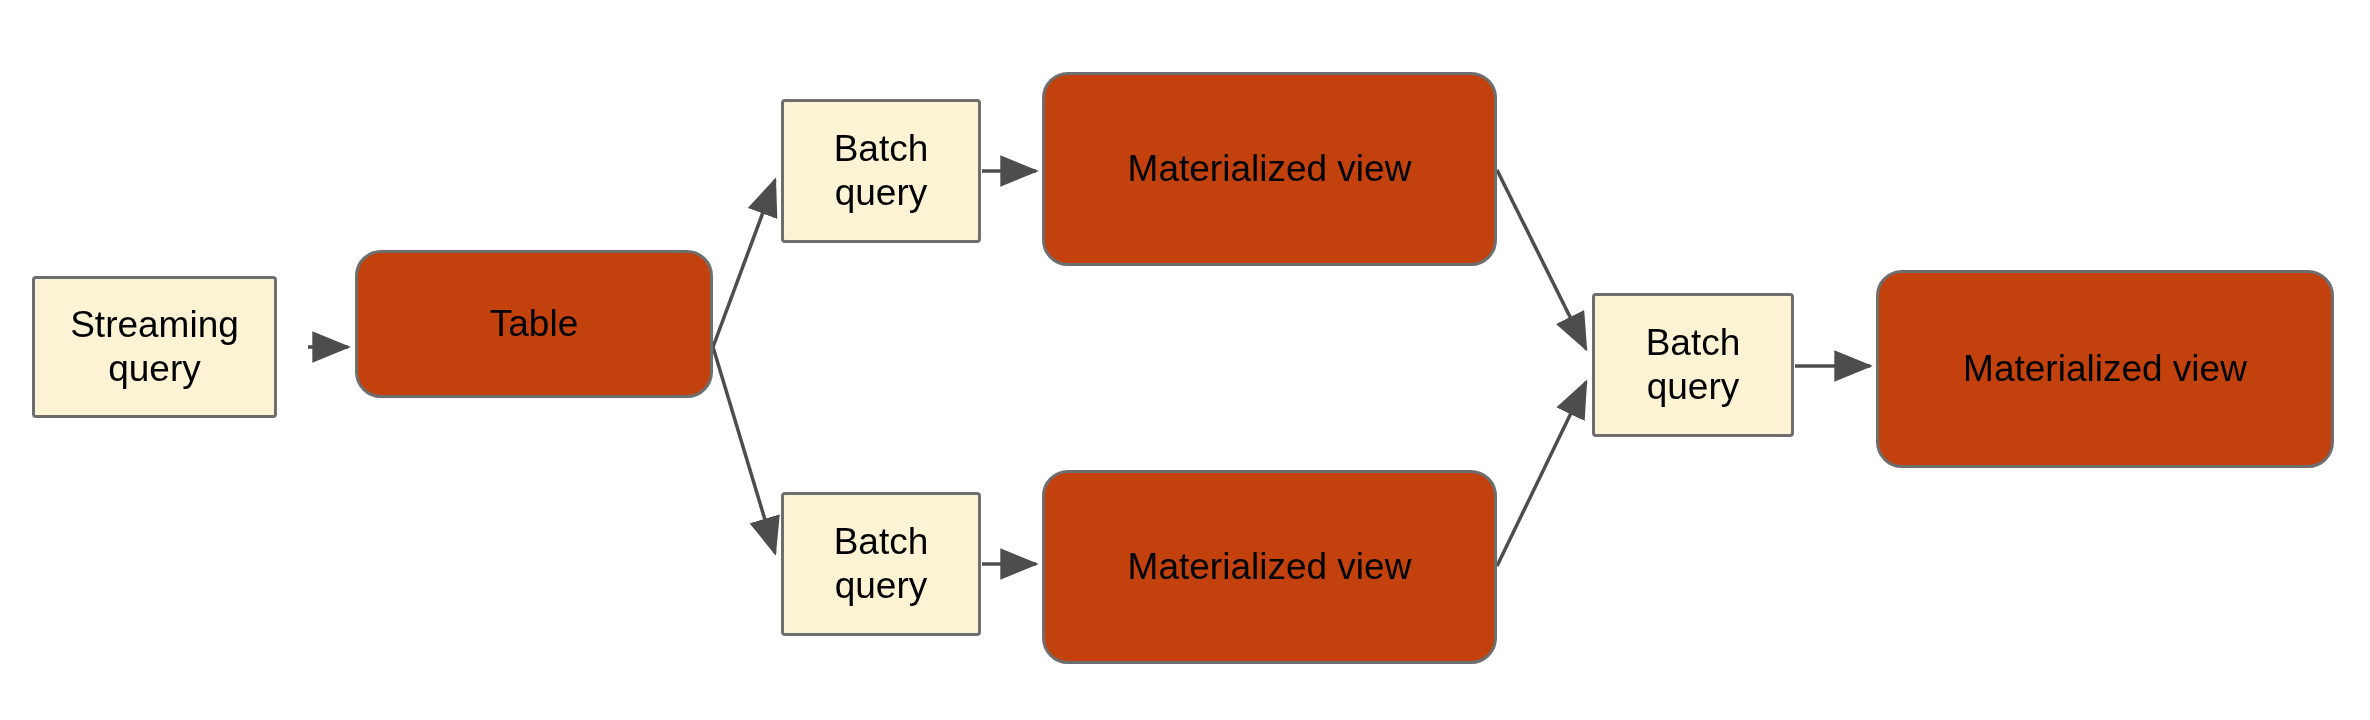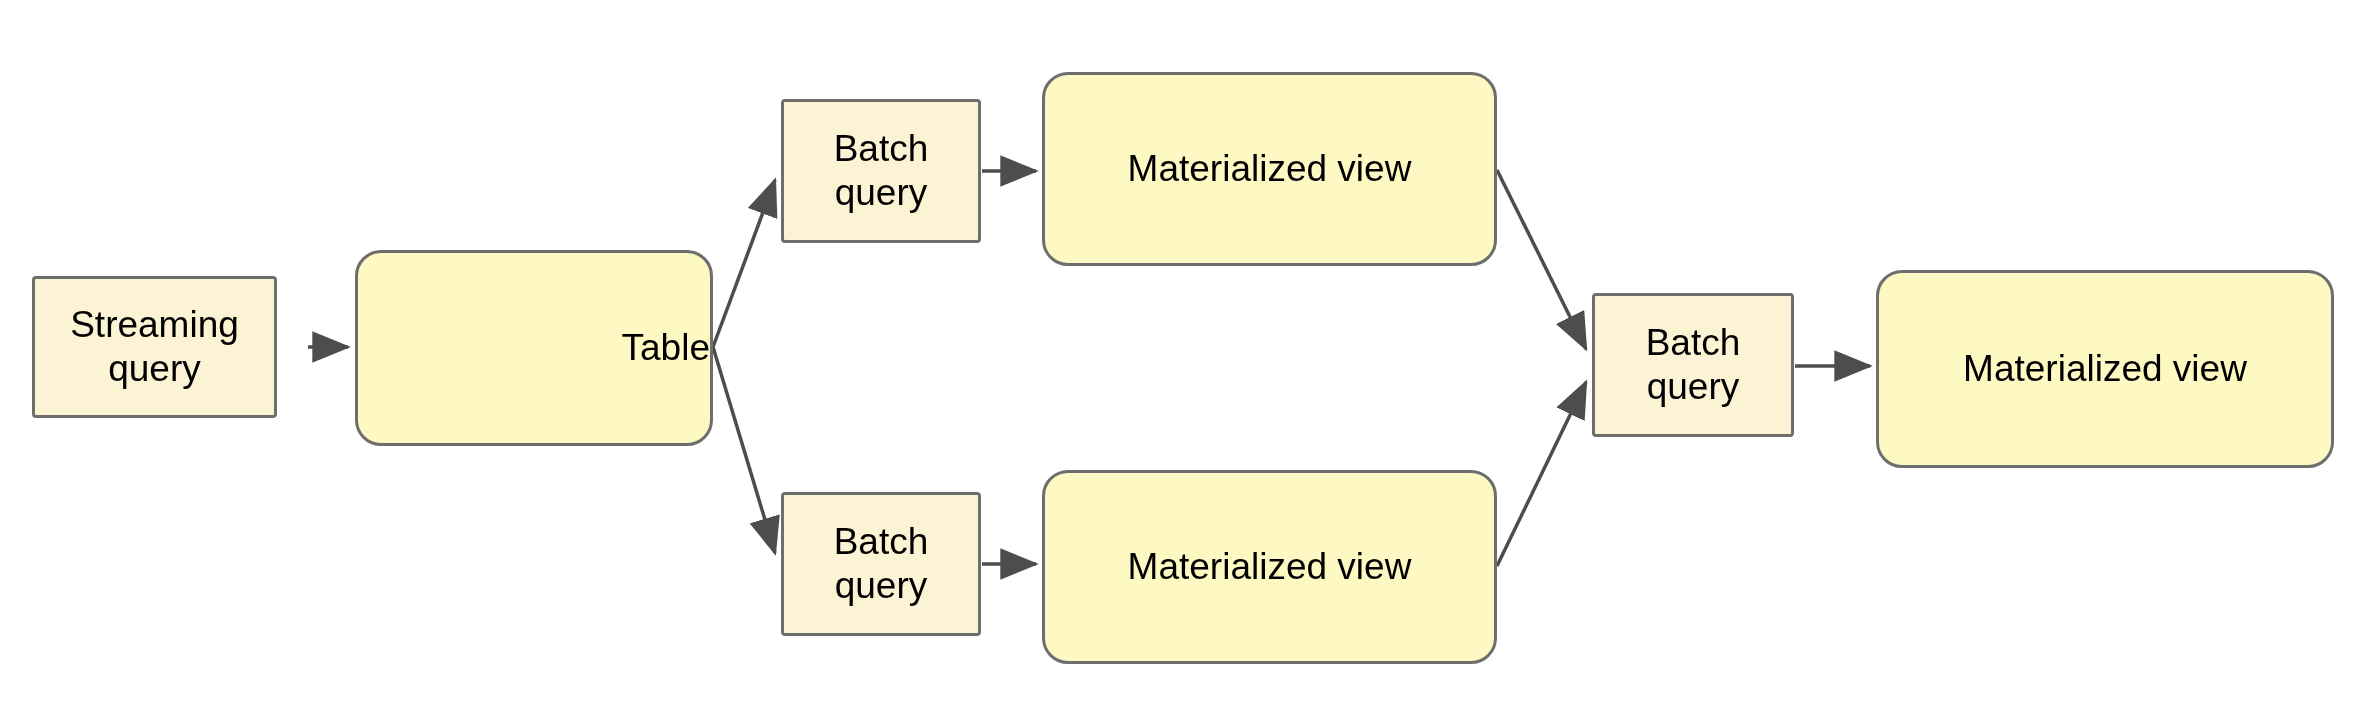--- a/index.html
+++ b/index.html
@@ -38,21 +38,21 @@
     white-space: pre-line;
     z-index: 2;
   }
   .node-process {
     background: #fcf3d5;
     border: 3px solid #6e6e6e;
     border-radius: 4px;
     font-size: 37px;
   }
   .node-store {
-    background: #fef9c3;
+    background: #c2410c;
     border: 3px solid #6e6e6e;
     border-radius: 26px;
     font-size: 37px;
   }
   .node-label {
     display: block;
     white-space: pre-line;
   }
 </style>
 </head>
@@ -98,21 +98,21 @@
     <g>
       <line x1="1795" y1="366" x2="1870" y2="366" stroke="#4d4d4d" stroke-width="3.5" marker-end="url(#arrowhead)"></line>
     </g>
   </svg>
 
   <div class="node node-process" style="left:32px; top:276px; width:245px; height:142px;">
     <span class="node-label">Streaming
 query</span>
   </div>
 
-  <div class="node node-store" style="left:355px; top:250px; width:358px; height:196px;justify-content:flex-end;">
+  <div class="node node-store" style="left:355px; top:250px; width:358px; height:148px;">
     <span class="node-label">Table</span>
   </div>
 
   <div class="node node-process" style="left:781px; top:99px; width:200px; height:144px;">
     <span class="node-label">Batch
 query</span>
   </div>
 
   <div class="node node-store" style="left:1042px; top:72px; width:455px; height:194px;">
     <span class="node-label">Materialized view</span>

